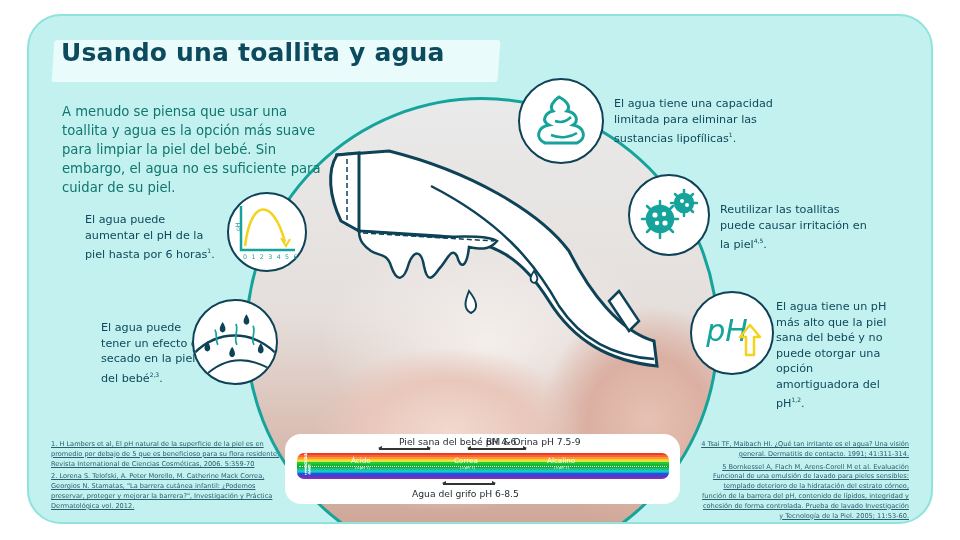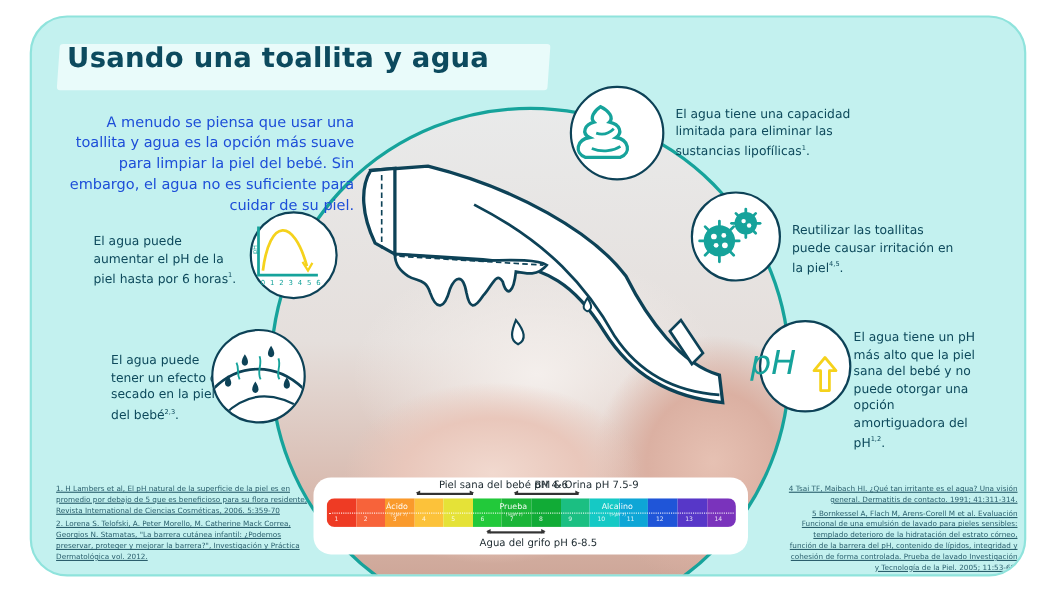--- a/index.html
+++ b/index.html
@@ -26,52 +26,52 @@
   .title-band {
     position: absolute; left: 24px; top: 24px; width: 446px; height: 42px;
     background: #e9fbfa; border-radius: 3px; transform: skewX(-4deg);
   }
   .title {
     position: absolute; left: 32px; top: 22px; font-family: "DejaVu Sans", sans-serif;
     font-weight: bold; font-size: 25px; color: #0c4a5e; letter-spacing: 0.2px; white-space: nowrap;
   }
   .intro {
     position: absolute; left: 33px; top: 86px; width: 260px;
-    font-size: 13.2px; line-height: 19px; color: #1d4ed8; text-align: right;
+    font-size: 13.2px; line-height: 19px; color: #0f766e;
   }
   .fact { position: absolute; font-size: 11.2px; line-height: 15.5px; color: #0e4a5c; }
   .fact sup { font-size: 6px; vertical-align: 5px; }
 
   .icon-circle {
     position: absolute; border-radius: 50%; background: #ffffff; border: 2.5px solid #0d4257;
-    display: flex; align-items: center; 
+    display: flex; align-items: center; justify-content: center;
   }
 
   .refs { position: absolute; font-size: 6.6px; line-height: 9.8px; color: #2a5f6d; text-decoration: underline; }
   .refs p { margin-bottom: 3px; }
   .refs.right { text-align: right; }
 
   
   .ph-card {
     position: absolute; left: 256px; top: 418px; width: 395px; height: 70px;
     background: #ffffff; border-radius: 16px;
   }
   .ph-top { position: absolute; top: 2px; font-size: 9.2px; color: #1d2a30; white-space: nowrap; }
-  .ph-bottom { position: absolute; top: 54px; left: 127px; font-size: 9.2px; color: #1d2a30; white-space: nowrap; margin-left: 24px; }
+  .ph-bottom { position: absolute; top: 54px; left: 127px; font-size: 9.2px; color: #1d2a30; white-space: nowrap; }
   .range-line { position: absolute; height: 1.5px; background: #333; }
   .range-line::before, .range-line::after {
     content: ""; position: absolute; top: -2px; width: 0; height: 0;
     border-top: 2.7px solid transparent; border-bottom: 2.7px solid transparent;
   }
   .range-line::before { left: -1px; border-right: 4px solid #333; }
   .range-line::after { right: -1px; border-left: 4px solid #333; }
 
   .ph-bar {
     position: absolute; left: 12px; top: 19px; width: 372px; height: 26px;
-    border-radius: 7px; overflow: hidden; display: flex;
+    border-radius: 7px; overflow: hidden; display: flex; flex-direction: column;
   }
   .ph-seg { flex: 1; position: relative; }
   .ph-num { position: absolute; left: 7px; bottom: 3px; font-size: 5.5px; color: rgba(255,255,255,0.85); }
   .ph-zone { position: absolute; top: 3px; font-size: 7.2px; color: rgba(255,255,255,0.95); }
   .ph-sub { position: absolute; top: 12px; font-size: 3.8px; color: rgba(255,255,255,0.85); }
   .ph-dots { position: absolute; left: 2px; right: 2px; top: 13px; border-top: 0.8px dotted rgba(255,255,255,0.85); }
 </style>
 </head>
 <body>
 
@@ -180,21 +180,21 @@
     </svg>
   </div>
   <p class="fact" style="left:747px;top:283px;width:120px;">
     <span>El agua tiene un pH más alto que la piel sana del bebé y no puede otorgar una opción amortiguadora del pH</span><sup>1,2</sup><span>.</span>
   </p>
 
   <div class="refs" style="left:22px;top:424px;width:232px;">
     <p>1. H Lambers et al, El pH natural de la superficie de la piel es en promedio por debajo de 5 que es beneficioso para su flora residente, Revista International de Ciencias Cosméticas, 2006. 5:359-70</p>
     <p>2. Lorena S. Telofski, A. Peter Morello, M. Catherine Mack Correa, Georgios N. Stamatas, "La barrera cutánea infantil: ¿Podemos preservar, proteger y mejorar la barrera?", Investigación y Práctica Dermatológica vol. 2012.</p>
   </div>
-  <div class="refs right" style="left:668px;top:424px;width:212px;margin-left:16px;">
+  <div class="refs right" style="left:668px;top:424px;width:212px;">
     <p>4 Tsai TF, Maibach HI. ¿Qué tan irritante es el agua? Una visión general. Dermatitis de contacto. 1991; 41:311-314.</p>
     <p>5 Bornkessel A, Flach M, Arens-Corell M et al. Evaluación Funcional de una emulsión de lavado para pieles sensibles: templado deterioro de la hidratación del estrato córneo, función de la barrera del pH, contenido de lípidos, integridad y cohesión de forma controlada. Prueba de lavado Investigación y Tecnología de la Piel. 2005; 11:53-60.</p>
   </div>
 
   <div class="ph-card">
     <span class="ph-top" style="left:66px;margin-left:48px;">Piel sana del bebé pH 4-6</span>
     <span class="ph-top" style="left:201px;">BM &amp; Orina pH 7.5-9</span>
     <div class="range-line" style="left:94px;top:14px;width:51px;"></div>
     <div class="range-line" style="left:183px;top:14px;width:58px;"></div>
 
@@ -237,21 +237,21 @@
         </div>
       <div class="ph-seg" id="seg12" style="background: rgb(87, 55, 200);">
           <span class="ph-num">13</span>
         </div>
       <div class="ph-seg" id="seg13" style="background: rgb(122, 51, 188);">
           <span class="ph-num">14</span>
         </div>
       <div class="ph-dots"></div>
       <span class="ph-zone" style="left:54px;">Ácido</span>
       <span class="ph-sub" style="left:58px;">(&lt;pH 7)</span>
-      <span class="ph-zone" style="left:157px;">Prueba</span>
+      <span class="ph-zone" style="left:157px;">Correa</span>
       <span class="ph-sub" style="left:163px;">(=pH 7)</span>
       <span class="ph-zone" style="left:250px;text-align:center;">Alcalino</span>
       <span class="ph-sub" style="left:257px;">(&gt;pH 7)</span>
     </div>
 
     <div class="range-line" style="left:158px;top:49px;width:52px;"></div>
     <span class="ph-bottom">Agua del grifo pH 6-8.5</span>
   </div>
 </div>
 

